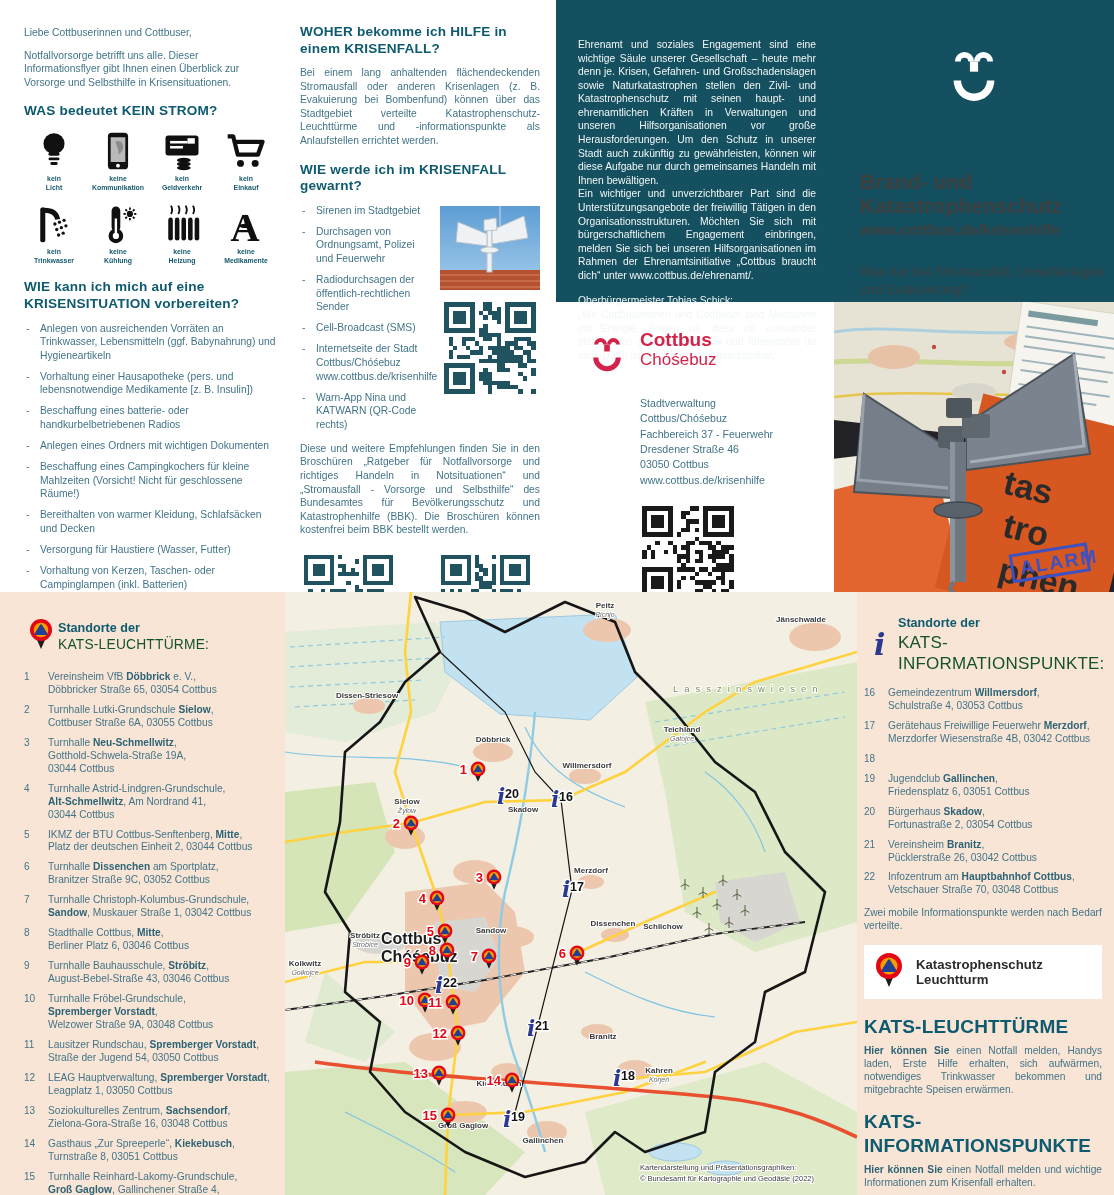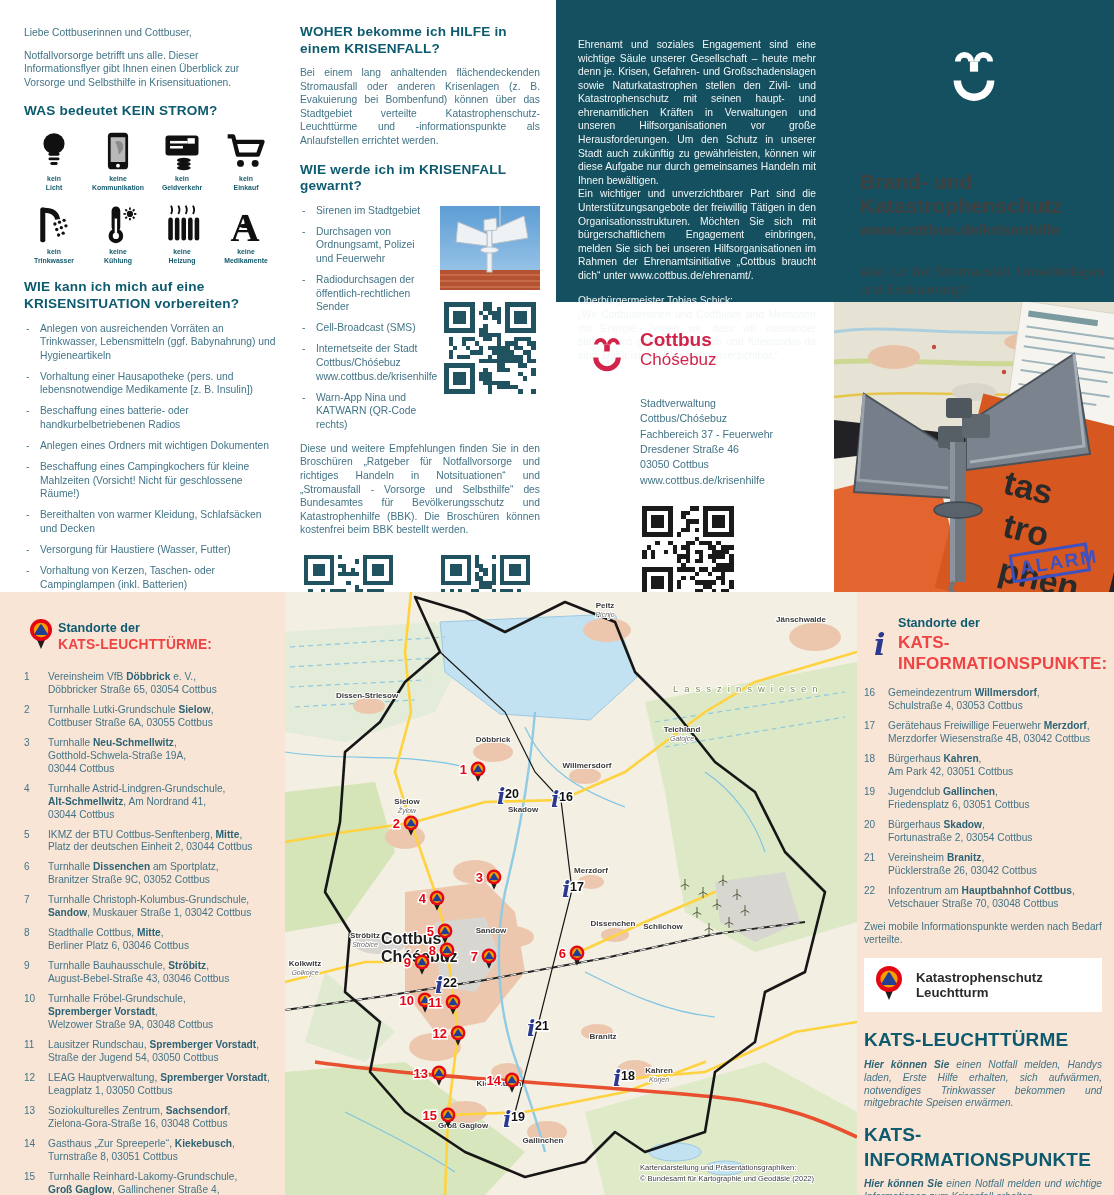--- a/index.html
+++ b/index.html
@@ -59,31 +59,31 @@
 
   
   .bottom-bg{position:absolute;left:0;top:592px;width:1114px;height:603px;background:#f9e5d6;}
   .map-svg{position:absolute;left:285px;top:592px;width:572px;height:603px;}
 
   .blist{position:absolute;left:24px;top:616px;width:256px;color:#427487;font-size:10.2px;line-height:1.27;}
   .rlist{position:absolute;left:864px;top:616px;width:238px;color:#427487;font-size:10.2px;line-height:1.27;}
   .list-head{display:flex;align-items:center;margin-bottom:13px;}
   .list-head .hicon{flex:0 0 34px;}
   .list-head .htxt .h1{font-size:12.6px;font-weight:700;color:#0e5a6e;line-height:1.25;}
-  .list-head .htxt .h2{font-size:13.8px;font-weight:700;color:#ef4444;line-height:1.25;letter-spacing:.2px;}
+  .list-head .htxt .h2{font-size:13.8px;font-weight:400;color:#14532d;line-height:1.25;letter-spacing:.2px;}
   .rlist .list-head .htxt .h2{font-size:17px;}
   .loc-item{display:flex;margin-bottom:7px;}
   .loc-item .num{flex:0 0 24px;font-size:10px;}
   .loc-item .txt{flex:1;}
   .loc-item b{color:#2c6375;}
   .mobile-note{margin:10px 0 12px 0;}
   .legend-box{background:#ffffff;display:flex;align-items:center;padding:5px 8px;margin-bottom:16px;min-height:40px;}
   .legend-box .htxt{font-size:13.2px;font-weight:700;color:#2b2b2b;line-height:1.18;margin-left:10px;}
   h3.kats{font-size:19px;font-weight:700;color:#0e5a6e;margin:0 0 6px 0;letter-spacing:.2px;}
-  .kats-p{text-align:justify;margin:0 0 13px 0;font-style:italic;}
+  .kats-p{text-align:justify;margin:0 0 13px 0;}
   .kats-p b{color:#2c6375;}
   .lausitz-box{background:#ffffff;display:flex;align-items:center;justify-content:space-between;padding:5px 10px;height:58px;margin-top:4px;}
   .lausitz-logo{width:148px;height:54px;}
   .qr-lausitz{width:48px;height:48px;}
 
   
   .town{font:700 8px "Liberation Sans",sans-serif;fill:#3a3a3a;paint-order:stroke;stroke:#ffffff;stroke-width:2px;text-anchor:middle;}
   .sorb{font:italic 400 7px "Liberation Sans",sans-serif;fill:#6a6a6a;paint-order:stroke;stroke:#ffffff;stroke-width:2px;text-anchor:middle;}
   .spread{font:400 9.5px "Liberation Sans",sans-serif;fill:#7d8f5a;letter-spacing:6px;paint-order:stroke;stroke:#ffffff;stroke-width:2px;}
   .cityname{font:700 16px "Liberation Sans",sans-serif;fill:#1c1c1c;paint-order:stroke;stroke:#ffffff;stroke-width:2.5px;}
@@ -1294,21 +1294,20 @@
         <div class="loc-item">
           <div class="num">16</div>
           <div class="txt">Gemeindezentrum <b>Willmersdorf</b>,<br>Schulstraße 4, 03053 Cottbus</div>
         </div>
         <div class="loc-item">
           <div class="num">17</div>
           <div class="txt">Gerätehaus Freiwillige Feuerwehr <b>Merzdorf</b>,<br>Merzdorfer Wiesenstraße 4B, 03042 Cottbus</div>
         </div>
         <div class="loc-item">
           <div class="num">18</div>
-          <div class="txt">Bürgerhaus <b>Kahren</b>,<br>Am Park 42, 03051 Cottbus</div>
         </div>
         <div class="loc-item">
           <div class="num">19</div>
           <div class="txt">Jugendclub <b>Gallinchen</b>,<br>Friedensplatz 6, 03051 Cottbus</div>
         </div>
         <div class="loc-item">
           <div class="num">20</div>
           <div class="txt">Bürgerhaus <b>Skadow</b>,<br>Fortunastraße 2, 03054 Cottbus</div>
         </div>
         <div class="loc-item">

